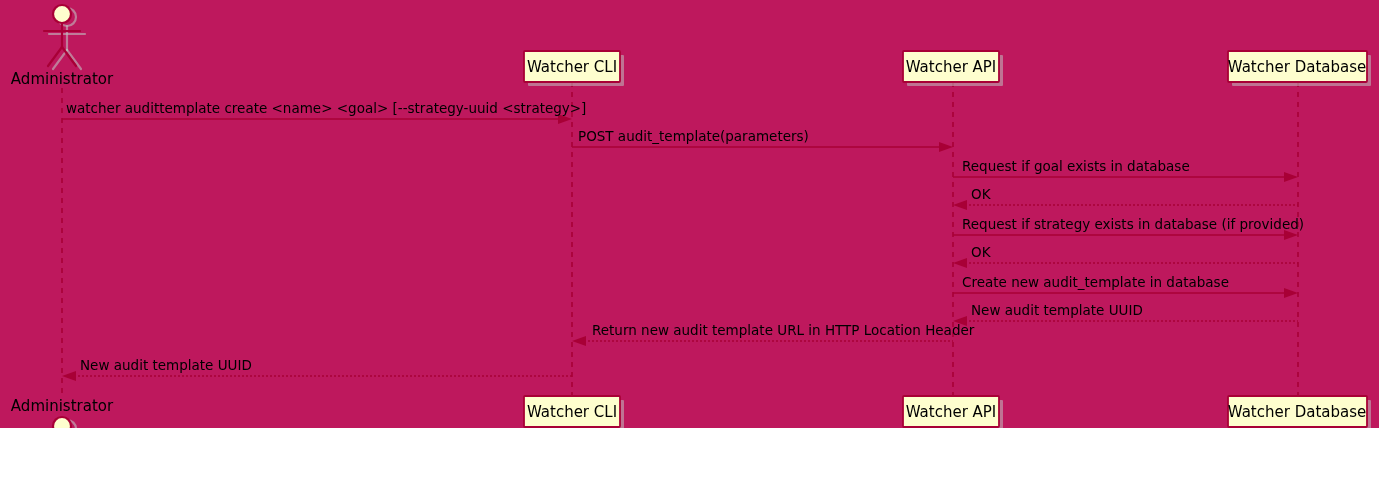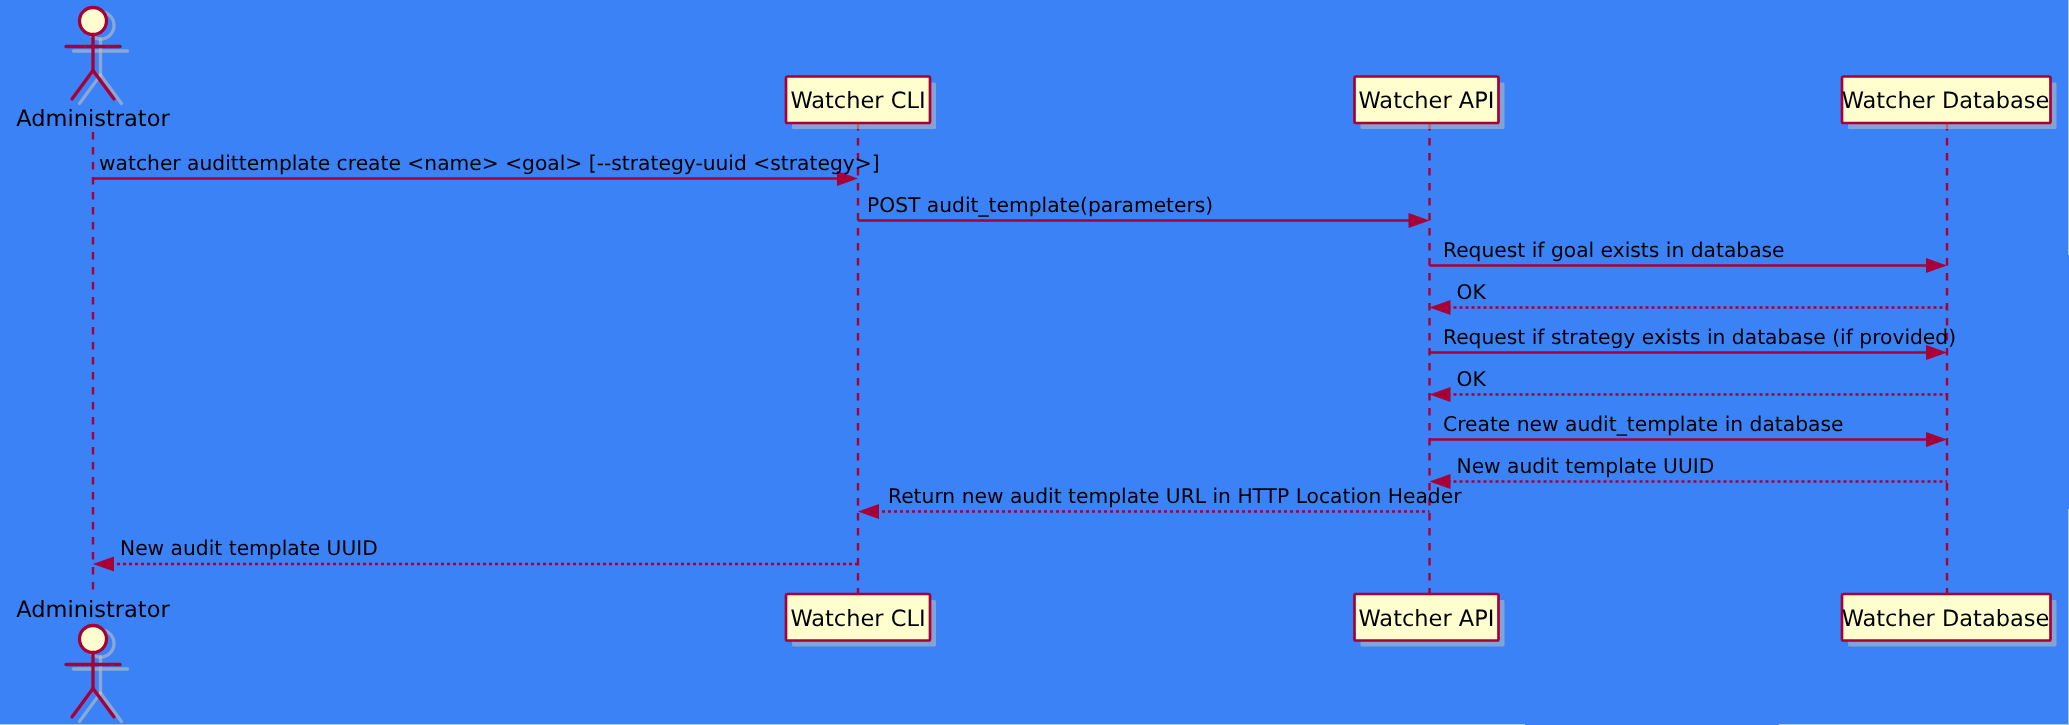--- a/index.html
+++ b/index.html
@@ -7,22 +7,22 @@
     margin: 0;
     padding: 0;
     background: #FFFFFF;
   }
   body {
     font-family: "DejaVu Sans", sans-serif;
   }
   #diagram-root {
     position: relative;
     width: 1379px;
-    height: 483px;
-    background: #3b82f6;
+    height: 428px;
+    background: #be185d;
     overflow: hidden;
   }
   #diagram-svg {
     position: absolute;
     top: 0;
     left: 0;
     width: 1379px;
     height: 483px;
   }
   .lifeline {

